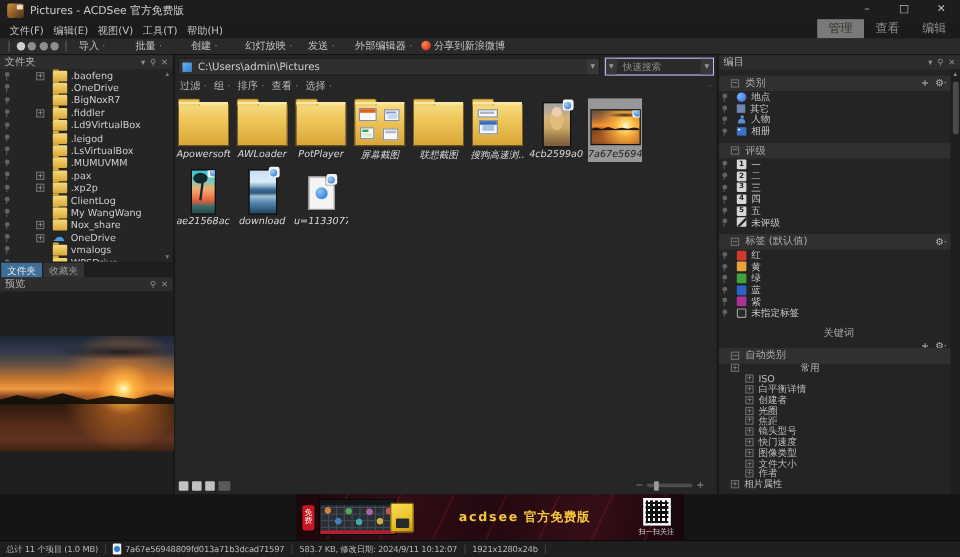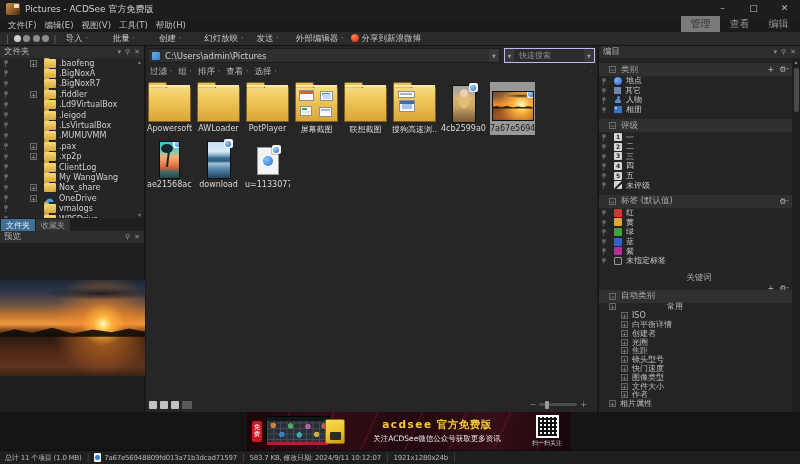--- a/index.html
+++ b/index.html
@@ -62,21 +62,21 @@
 .pathbar{position:absolute;left:2px;top:2px;width:352px;height:15px;background:#2f2f2f;border:1px solid #1c1c1c;display:flex;align-items:center;font-size:8.5px;color:#cfcfcf;}
 .path-icon{width:8px;height:8px;background:linear-gradient(135deg,#6fb3e8,#2f7fd0);border-radius:1px;margin:0 5px 0 3px;}
 .path-dd{margin-left:auto;width:10px;height:13px;background:#383838;color:#999;font-size:5px;display:flex;align-items:center;justify-content:center;}
 .searchbox{position:absolute;left:358px;top:2px;width:91px;height:15px;background:#2b2b2b;border:1px solid #c4b5fd;display:flex;align-items:center;}
 .search-ddl{width:9px;height:13px;background:#383838;color:#999;font-size:5px;display:flex;align-items:center;justify-content:center;}
 .search-ph{font-size:8px;color:#8b8b8b;margin-left:5px;}
 .search-ddr{margin-left:auto;width:10px;height:13px;background:#383838;color:#999;font-size:5px;display:flex;align-items:center;justify-content:center;}
 .filterbar{position:absolute;left:4px;top:19px;height:14px;display:flex;gap:6px;align-items:center;font-size:8.5px;color:#b8b8b8;width:443px;}
 .fb-dot{margin-left:auto;color:#777;font-size:7px;}
 .thumbs{position:absolute;left:1px;top:36px;width:449px;height:316px;}
-.trow{display:flex;gap:4px;margin-bottom:3px;}
+.trow{display:flex;gap:4px;margin-bottom:3px;font-style:italic;}
 .tile{width:45px;padding-top:1px;}
 .thumb{height:40px;display:flex;align-items:flex-end;justify-content:center;position:relative;}
 .tlabel{height:11px;font-size:8px;text-align:center;color:#d9d9d9;white-space:nowrap;overflow:hidden;margin-top:1px;}
 .tile.selected{background:#989898;}
 .tile.selected .tlabel{color:#1c1c1c;}
 .bigfold{width:43px;height:36px;background:linear-gradient(180deg,#f6dd84 0%,#eec65a 40%,#d9a637 100%);border-radius:2px 2px 1px 1px;position:relative;border:1px solid #7e6020;border-top:none;margin-bottom:1px;}
 .bigfold::before{content:"";position:absolute;top:-4px;left:-1px;width:17px;height:5px;background:#ecc254;border-radius:2px 2px 0 0;border:1px solid #7e6020;border-bottom:none;}
 .bigfold::after{content:"";position:absolute;top:-1px;left:0;width:100%;height:2px;background:#f9e9a8;}
 .shot{position:absolute;background:#f6f8fa;border:1px solid #909090;}
 .sg1{left:3px;top:4px;width:15px;height:11px;z-index:2;}
@@ -245,21 +245,21 @@
     <div class="tree" id="foldertree">
         <div class="tree-row">
           <span class="pin"></span>
           <span class="expander">+</span>
           <span class="fold"></span>
           <span class="tree-label">.baofeng</span>
         </div>
         <div class="tree-row">
           <span class="pin"></span>
           <span class="fold"></span>
-          <span class="tree-label">.BigNoxA</span>
+          <span class="tree-label">.OneDrive</span>
         </div>
         <div class="tree-row">
           <span class="pin"></span>
           <span class="fold"></span>
           <span class="tree-label">.BigNoxR7</span>
         </div>
         <div class="tree-row">
           <span class="pin"></span>
           <span class="expander">+</span>
           <span class="fold"></span>
@@ -652,21 +652,20 @@
   </div>
 </div>
 
 <div class="adband">
   <div class="adbanner">
     <div class="ad-tag">免费</div>
     <div class="ad-shot"></div>
     <div class="ad-box"></div>
     <div class="ad-text">
       <div class="ad-line1"><span class="brand">acdsee</span><span> 官方免费版</span></div>
-      <div class="ad-line2">关注ACDSee微信公众号获取更多资讯</div>
     </div>
     <div class="ad-qr-wrap">
       <div class="ad-qr">
           <div class="ad-qr-in"></div>
         </div>
       <div class="ad-qr-cap">扫一扫关注</div>
     </div>
   </div>
 </div>
 

